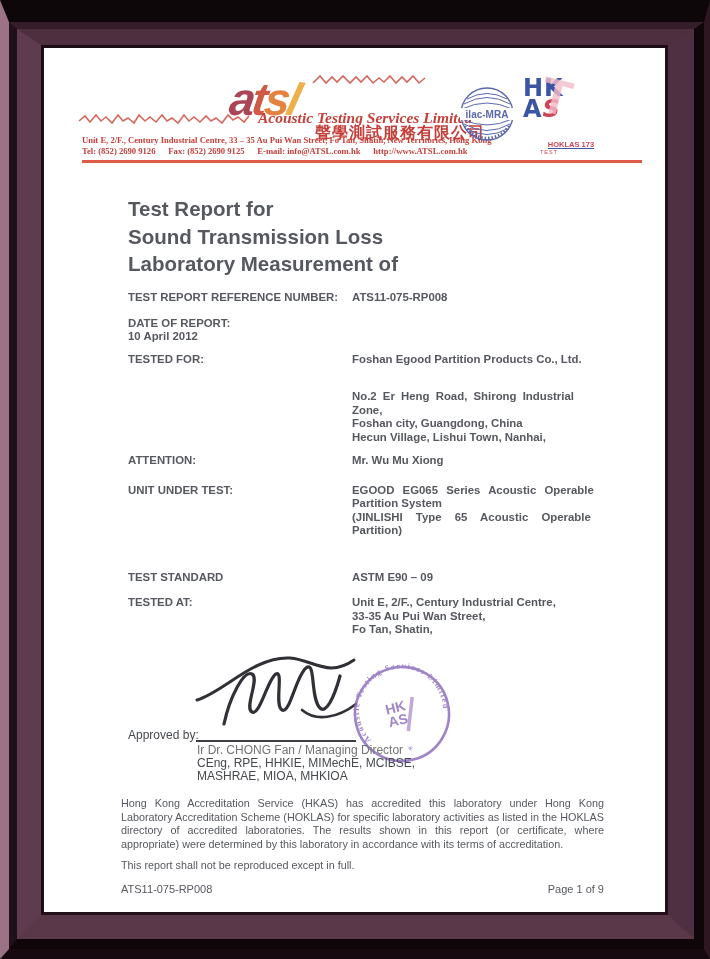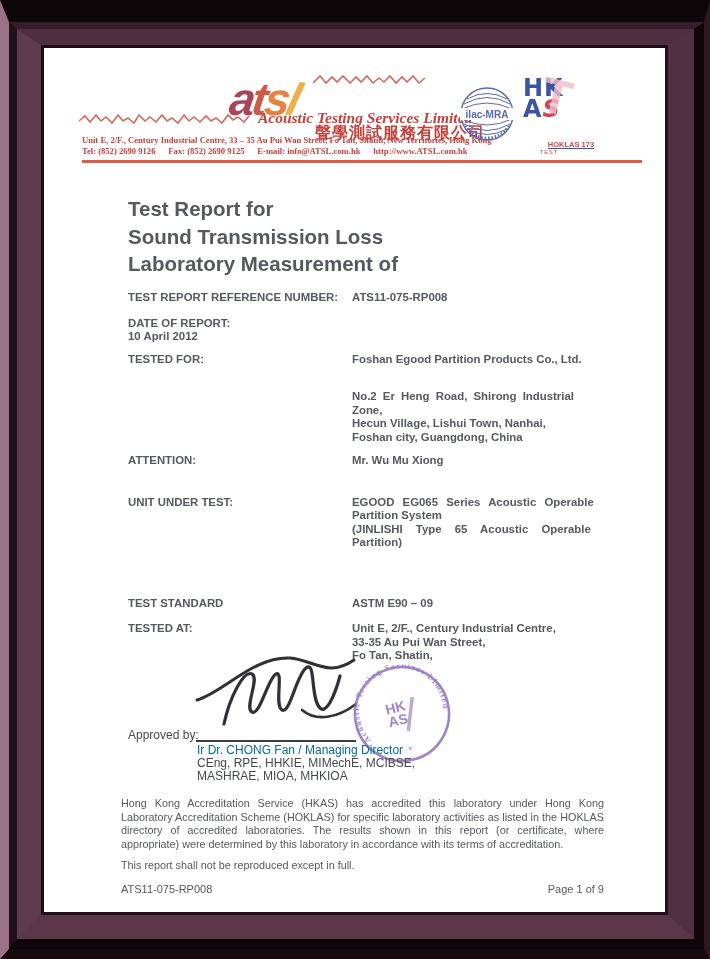--- a/index.html
+++ b/index.html
@@ -53,29 +53,29 @@
 
   
   .title{left:84px;top:147px;font-size:20.5px;line-height:27.5px;font-weight:bold;color:#55585e;}
 
   
   .fields{left:84px;top:243px;width:474px;}
   .frow{display:flex;font-size:11.4px;line-height:13.5px;font-weight:bold;color:#55585e;}
   .flabel{width:224px;flex:none;}
   .fvalue{width:250px;flex:none;}
   .mb12{margin-bottom:12px;align-items:center;}.mb9{margin-bottom:9px;flex-direction:column;}.mb15{margin-bottom:24px;}
-  .mb10{margin-bottom:10px;}.mb13{margin-bottom:28px;}.mb33{margin-bottom:47px;}
+  .mb10{margin-bottom:10px;}.mb13{margin-bottom:16px;}.mb33{margin-bottom:33px;}
   .ws3{word-spacing:3px;}.ws5{word-spacing:5px;}.ws10{word-spacing:10px;}
 
   
   .signature{left:150px;top:598px;}
   .stamp{left:306px;top:614px;width:104px;height:104px;transform:rotate(-14deg);opacity:.85;}
   .approved-by{left:84px;top:680px;font-size:12px;color:#45494e;}
   .sig-line{left:152px;top:692px;width:160px;height:1.5px;background:#3c3c42;}
-  .sig-name{left:153px;top:695px;font-size:12px;color:#0369a1;}
+  .sig-name{left:153px;top:695px;font-size:12px;color:#737373;}
   .sig-cred1{left:153px;top:708px;font-size:12px;color:#45494e;}
   .sig-cred2{left:153px;top:721px;font-size:12px;color:#45494e;}
 
   
   .accred{left:77px;top:749px;width:483px;font-size:10.8px;line-height:13.5px;
       color:#55585e;text-align:justify;}
   .repro{left:77px;top:811px;font-size:10.8px;color:#55585e;}
   .foot-ref{left:77px;top:835px;font-size:11px;color:#55585e;}
   .foot-page{left:430px;top:835px;width:130px;text-align:right;font-size:11px;color:#55585e;}
 </style>
@@ -153,22 +153,22 @@
               <div class="frow mb15">
                 <div class="flabel">TESTED FOR:</div>
                 <div class="fvalue">
                     <div>Foshan Egood Partition Products Co., Ltd.</div>
                   </div>
               </div>
               <div class="frow mb10">
                 <div class="flabel"></div>
                 <div class="fvalue">
                   <div class="ws3">No.2 Er Heng Road, Shirong Industrial Zone,</div>
+                  <div>Foshan city, Guangdong, China</div>
                   <div>Hecun Village, Lishui Town, Nanhai,</div>
-                  <div>Foshan city, Guangdong, China</div>
                 </div>
               </div>
               <div class="frow mb13">
                 <div class="flabel">ATTENTION:</div>
                 <div class="fvalue">
                     <div>Mr. Wu Mu Xiong</div>
                   </div>
               </div>
               <div class="frow mb33">
                 <div class="flabel">UNIT UNDER TEST:</div>

